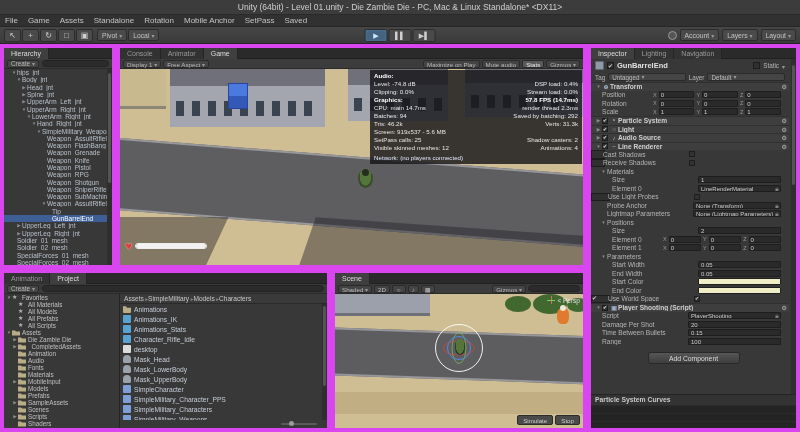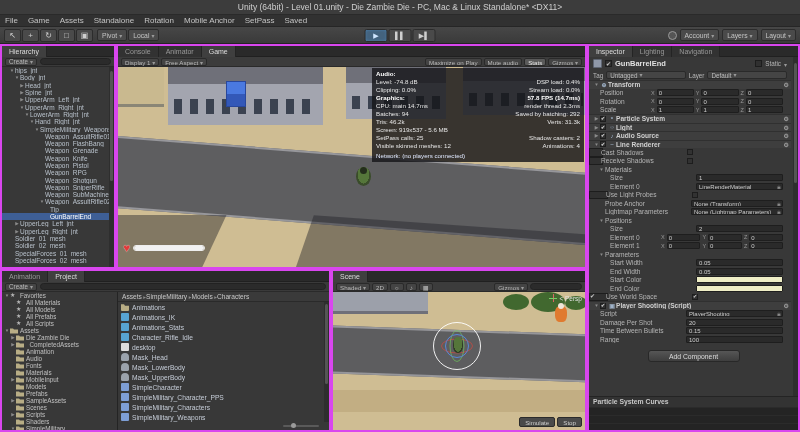--- a/index.html
+++ b/index.html
@@ -22,21 +22,21 @@
         border:1px solid #2c2c2c;border-radius:2px;font-size:6.8px;color:#c4c4c4}
   .caret::after{content:"▾";font-size:6px;color:#9a9a9a}
   .playgroup{position:absolute;left:50%;transform:translateX(-50%);display:flex;gap:1px}
   .playbtn{width:23px;height:13px;background:#4a4a4a;border:1px solid #2c2c2c;border-radius:2px;color:#cfcfcf;
            font-size:7px;line-height:12px;text-align:center}
   .playbtn.active{background:#44637e;color:#cfe6ff;box-shadow:0 0 3px #4a7fae inset}
   .rightgroup{position:absolute;right:4px;display:flex;align-items:center;gap:3px}
   .cloud-icon{width:9px;height:9px;border:1px solid #9a9a9a;border-radius:50%;background:#555}
 
   
-  .panel{position:absolute;background:#383838;border:2px solid #d946ef}
+  .panel{position:absolute;background:#383838;border:4px solid #d946ef}
   .tabstrip{position:absolute;top:0;left:0;right:0;height:11px;background:#2a2a2a;display:flex;border-bottom:1px solid #202020}
   .tab{height:11px;line-height:11px;padding:0 7px;font-size:7px;color:#999;background:#323232;border-right:1px solid #242424;white-space:nowrap}
   .tab.active{background:#3f3f3f;color:#ddd}
   .ptoolbar{position:absolute;top:11px;left:0;right:0;height:10px;background:#3a3a3a;border-bottom:1px solid #2a2a2a;
             display:flex;align-items:center;gap:3px;padding:0 3px}
   .minipill{height:8px;line-height:7px;padding:0 3px;background:#454545;border:1px solid #2a2a2a;border-radius:2px;
             font-size:6.3px;color:#bbb;display:inline-flex;align-items:center;gap:2px;white-space:nowrap}
   .minipill.grow{flex:1}
   .search{flex:1;height:7px;background:#2b2b2b;border:1px solid #222;border-radius:4px}
   .pbody{position:absolute;top:21px;left:0;right:0;bottom:0;overflow:hidden}

